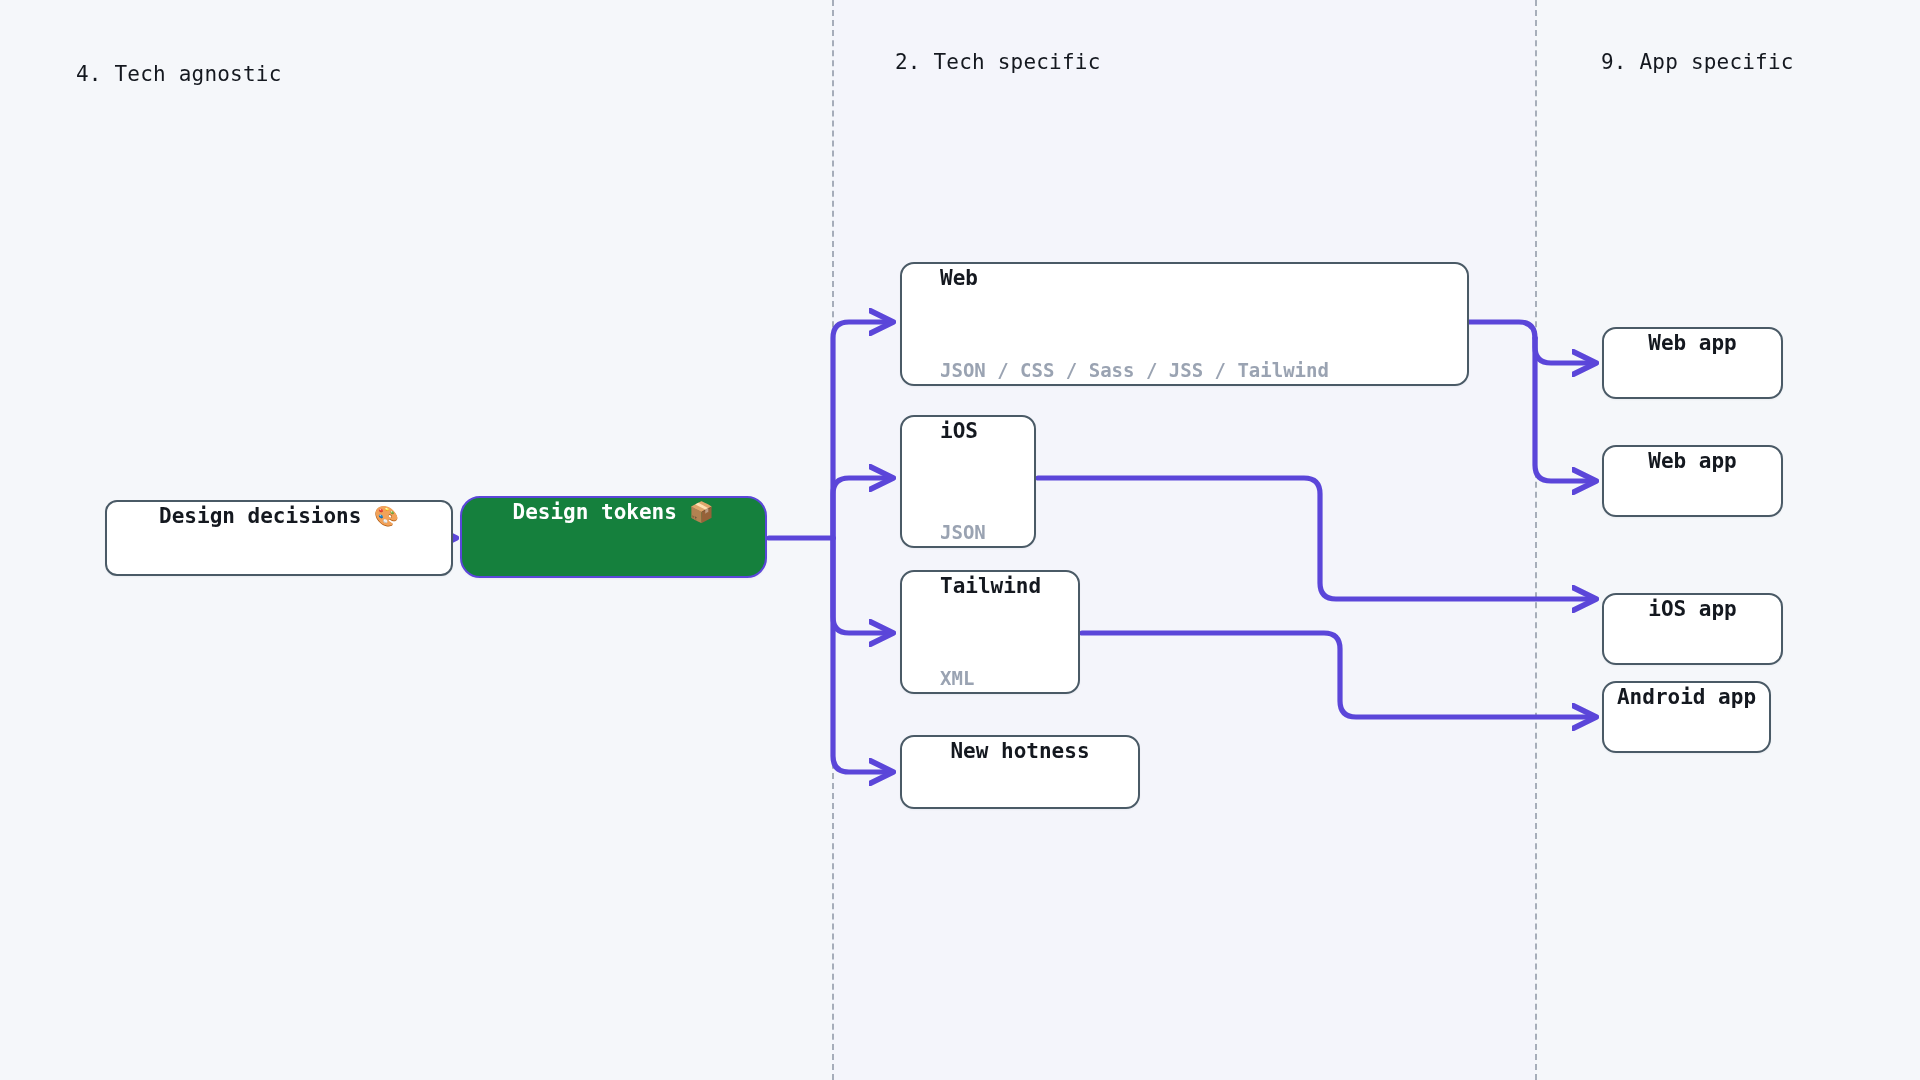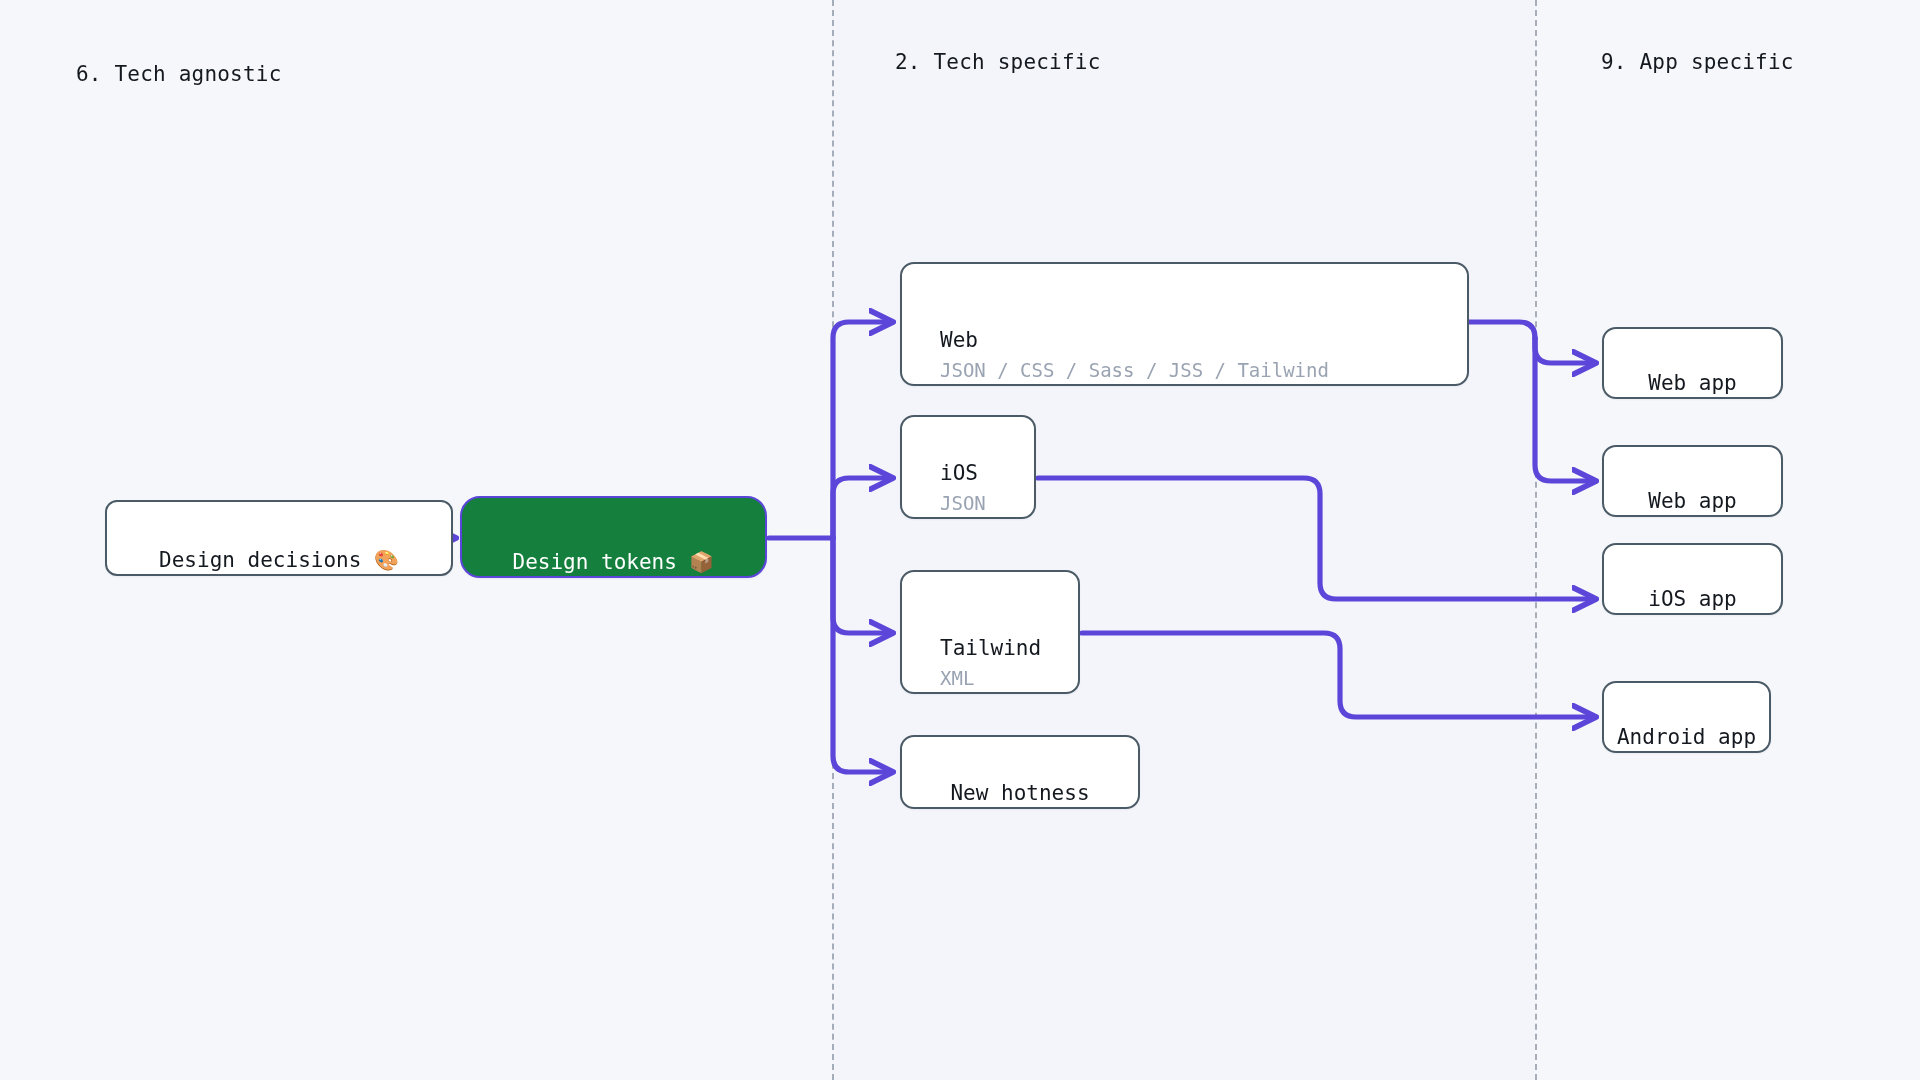--- a/index.html
+++ b/index.html
@@ -57,22 +57,23 @@
   }
 
   
   .node {
     position: absolute;
     background: #ffffff;
     border: 2px solid #4a5a66;
     border-radius: 14px;
     display: flex;
     flex-direction: column;
-    justify-content: flex-end;
+    justify-content: space-between;
     box-shadow: 0 1px 2px rgba(20,30,50,.05);
+    font-weight: bold;
   }
   .node .title {
     font-size: 21px;
     color: #14181f;
     white-space: pre;
     line-height: 1.35;
   }
   .node .sub {
     font-size: 19px;
     color: #9aa3b2;
@@ -91,45 +92,45 @@
     border-color: #5b46d9;
     border-radius: 20px;
   }
   .node.accent .title { color: #ffffff; }
 
   
   #node-design-decisions { left: 78px;  top: 500px; width: 348px; height: 76px; border-radius: 12px; margin-left: 27px; }
   #node-design-tokens    { left: 460px; top: 496px; width: 307px; height: 82px; }
 
   #node-web      { left: 900px; top: 262px; width: 569px; height: 124px; }
-  #node-ios      { left: 900px; top: 415px; width: 136px; height: 104px; }
+  #node-ios      { left: 900px; top: 415px; width: 136px; height: 133px; }
   #node-android  { left: 900px; top: 570px; width: 180px; height: 124px; }
   #node-newhot   { left: 900px; top: 735px; width: 240px; height: 74px; }
 
   #node-webapp-1 { left: 1602px; top: 327px; width: 181px; height: 72px; }
   #node-webapp-2 { left: 1602px; top: 445px; width: 181px; height: 72px; }
-  #node-iosapp   { left: 1602px; top: 543px; width: 181px; height: 72px; }
+  #node-iosapp   { left: 1602px; top: 593px; width: 181px; height: 72px; }
   #node-androidapp { left: 1602px; top: 681px; width: 169px; height: 72px; }
 
   .emoji {
     font-family: "DejaVu Sans", sans-serif;
     font-size: 20px;
   }
 </style>
 </head>
 <body>
 
 <div class="band" id="band-1"></div>
 <div class="band" id="band-2"></div>
 <div class="band" id="band-3"></div>
 
 <div class="divider" id="divider-1"></div>
 <div class="divider" id="divider-2"></div>
 
-<div class="col-title" id="col-title-1">6. Tech agnostic</div>
+<div class="col-title" id="col-title-1">4. Tech agnostic</div>
 <div class="col-title" id="col-title-2">2. Tech specific</div>
 <div class="col-title" id="col-title-3">9. App specific</div>
 
 <svg id="connectors" viewBox="0 0 1920 1080" width="1920" height="1080" xmlns="http://www.w3.org/2000/svg">
   <defs>
     <marker id="arrow" viewBox="0 0 10 10" refX="7.4" refY="5" markerWidth="5.2" markerHeight="5.2" orient="auto-start-reverse">
       <path d="M 0 0.6 L 9 5 L 0 9.4" fill="none" stroke="#5b46d9" stroke-width="2.1" stroke-linecap="round" stroke-linejoin="round"></path>
     </marker>
   </defs>
 

